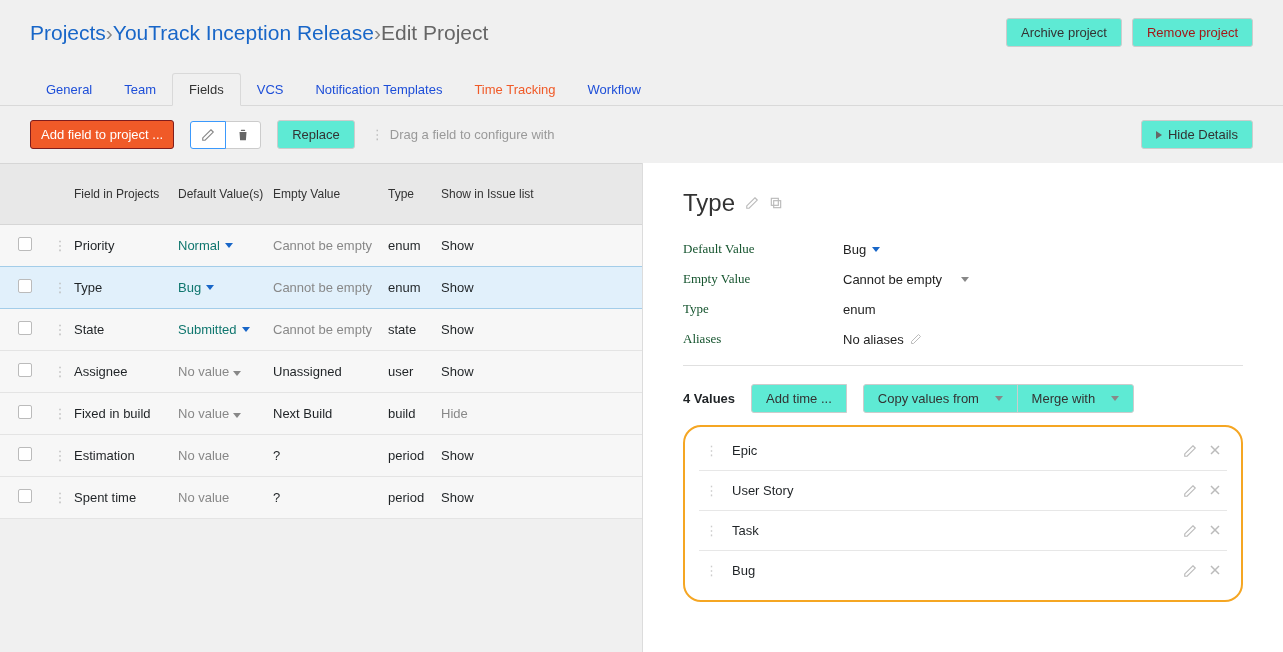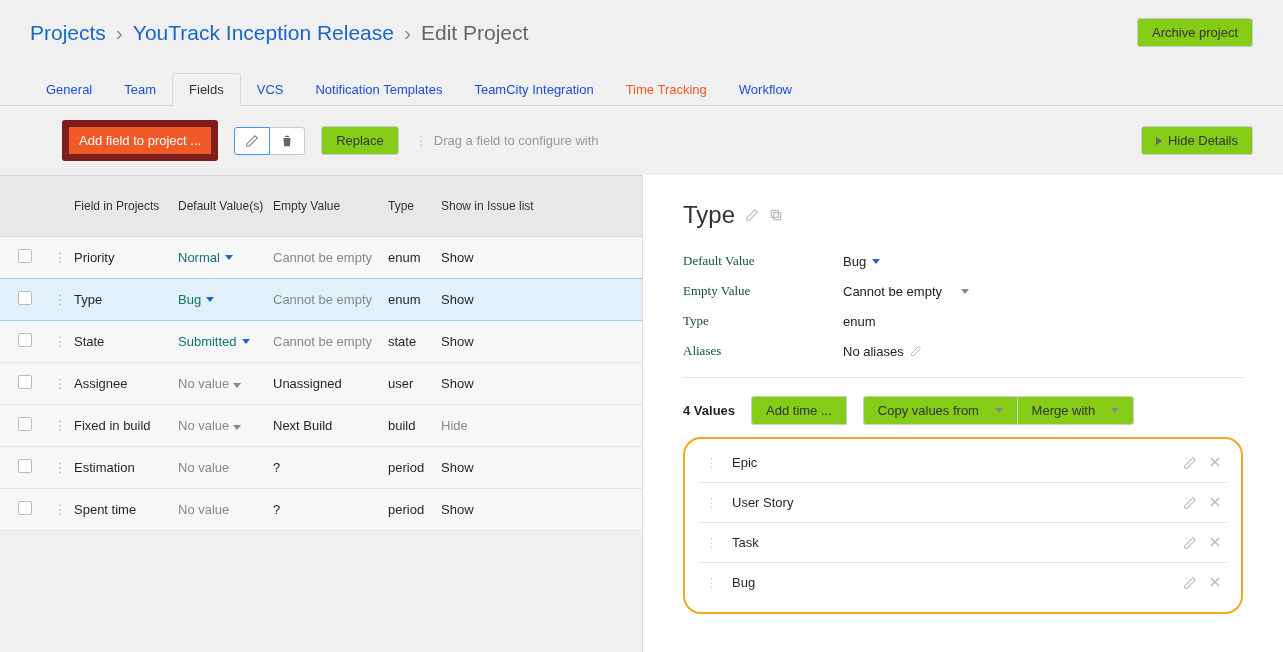--- a/index.html
+++ b/index.html
@@ -10,38 +10,38 @@
     color: #1f2326;
     background: #f0f0f0;
     width: 1283px;
   }
   .header {
     display: flex;
     align-items: center;
     justify-content: space-between;
     padding: 18px 30px 8px 30px;
   }
-  .breadcrumb { font-size: 21px; font-weight: 400; color: #666; display: flex; align-items: center; gap: 10px; }
+  .breadcrumb { font-size: 21px; font-weight: 400; color: #666; display: flex; align-items: center; }
   .breadcrumb .lnk { color: #1866c8; }
   .breadcrumb .sep { color: #888; }
   .hdr-btns { display: flex; gap: 10px; }
   .btn {
-    background: #84cc16;
+    background: #5eead4;
     border: 1px solid #ccc;
     border-radius: 3px;
     padding: 6px 14px;
     font-size: 13px;
     color: #333;
     cursor: pointer;
     display: inline-flex;
     align-items: center;
     gap: 6px;
   }
   .btn.danger { color: #a31818; }
-  .btn.orange { background: #f05a28; color: #fff; border: 7px solid #7f1d1d; padding: 6px 10px; margin-left: 32px; }
+  .btn.orange { background: #f05a28; color: #fff; border: 1px solid #7f1d1d; padding: 6px 10px; }
   .tabs {
     display: flex;
     align-items: flex-end;
     gap: 0;
     padding: 0 30px;
     border-bottom: 1px solid #d9d9d9;
     margin-top: 18px;
   }
   .tab {
     padding: 8px 16px;
@@ -152,30 +152,30 @@
 <div class="header">
   <div class="breadcrumb">
     <span class="lnk">Projects</span>
     <span class="sep">›</span>
     <span class="lnk">YouTrack Inception Release</span>
     <span class="sep">›</span>
     <span>Edit Project</span>
   </div>
   <div class="hdr-btns">
     <button class="btn">Archive project</button>
+    <button class="btn danger">Remove project</button>
   </div>
 </div>
 
 <div class="tabs" id="tabs">
     <div class="tab">General</div>
     <div class="tab">Team</div>
     <div class="tab active">Fields</div>
     <div class="tab">VCS</div>
     <div class="tab">Notification Templates</div>
-    <div class="tab">TeamCity Integration</div>
     <div class="tab orange-text">Time Tracking</div>
     <div class="tab">Workflow</div>
   </div>
 
 <div class="toolbar">
   <div class="tool-left">
     <button class="btn orange">Add field to project ...</button>
     <div class="icon-group">
       <div class="ibtn selected">
         <svg width="14" height="14" viewBox="0 0 24 24" fill="none" stroke="#888" stroke-width="2">

